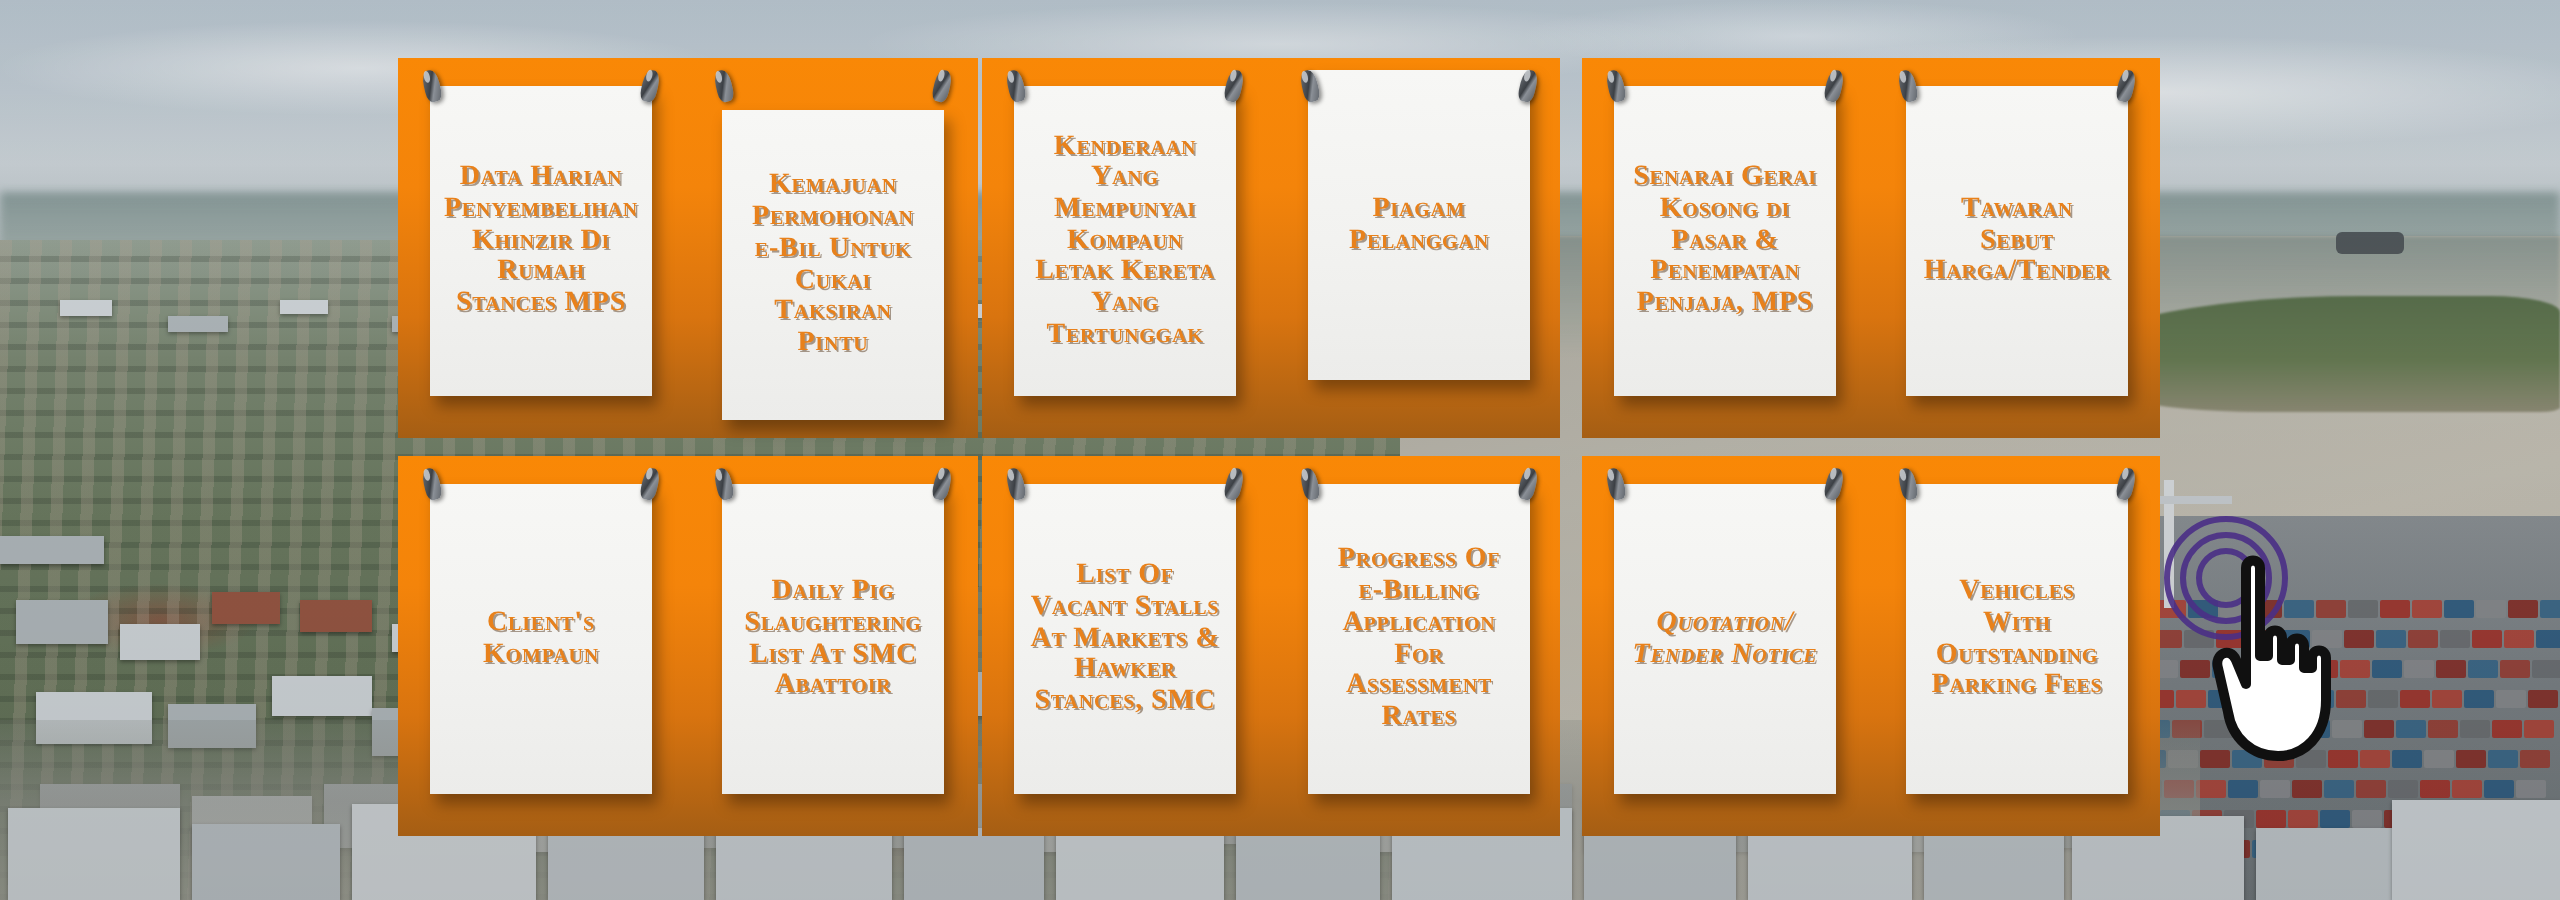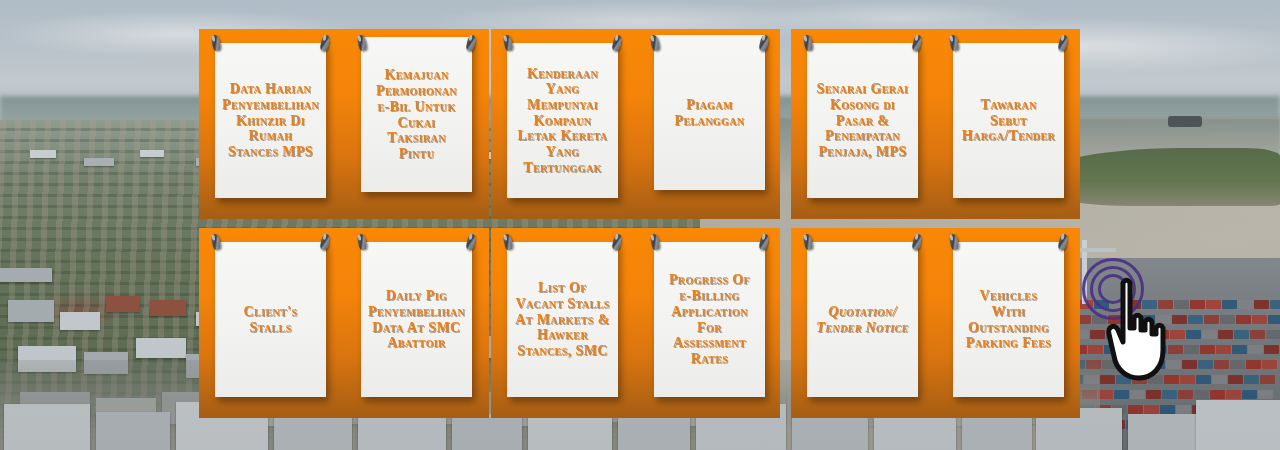--- a/index.html
+++ b/index.html
@@ -360,21 +360,21 @@
       <div class="panel" style="left:199px;top:228px;width:290px;height:190px;"></div>
       <div class="panel" style="left:491px;top:228px;width:289px;height:190px;"></div>
       <div class="panel" style="left:791px;top:228px;width:289px;height:190px;"></div>
     </div>
   <div id="cards">
       <div class="card" style="left:215px;top:43px;width:111px;height:155px;">
         <div class="card-title" style="font-size:14px;">Data Harian Penyembelihan Khinzir Di Rumah Stances MPS</div>
       </div>
       <div class="pin left" style="left:212px;top:35px;"></div>
       <div class="pin right" style="left:321px;top:35px;"></div>
-      <div class="card" style="left:361px;top:37px;width:111px;height:155px;">
+      <div class="card" style="left:361px;top:55px;width:111px;height:155px;">
         <div class="card-title" style="font-size:14px;">Kemajuan Permohonan e-Bil Untuk Cukai Taksiran Pintu</div>
       </div>
       <div class="pin left" style="left:358px;top:35px;"></div>
       <div class="pin right" style="left:467px;top:35px;"></div>
       <div class="card" style="left:507px;top:43px;width:111px;height:155px;">
         <div class="card-title" style="font-size:14px;">Kenderaan Yang Mempunyai Kompaun Letak Kereta Yang Tertunggak</div>
       </div>
       <div class="pin left" style="left:504px;top:35px;"></div>
       <div class="pin right" style="left:613px;top:35px;"></div>
       <div class="card" style="left:654px;top:35px;width:111px;height:155px;">
@@ -386,26 +386,26 @@
         <div class="card-title" style="font-size:14px;">Senarai Gerai Kosong di Pasar &amp; Penempatan Penjaja, MPS</div>
       </div>
       <div class="pin left" style="left:804px;top:35px;"></div>
       <div class="pin right" style="left:913px;top:35px;"></div>
       <div class="card" style="left:953px;top:43px;width:111px;height:155px;">
         <div class="card-title" style="font-size:14px;">Tawaran Sebut Harga/Tender</div>
       </div>
       <div class="pin left" style="left:950px;top:35px;"></div>
       <div class="pin right" style="left:1059px;top:35px;"></div>
       <div class="card" style="left:215px;top:242px;width:111px;height:155px;">
-        <div class="card-title" style="font-size:14px;">Client's Stalls</div>
+        <div class="card-title" style="font-size:14px;">Client's Kompaun</div>
       </div>
       <div class="pin left" style="left:212px;top:234px;"></div>
       <div class="pin right" style="left:321px;top:234px;"></div>
       <div class="card" style="left:361px;top:242px;width:111px;height:155px;">
-        <div class="card-title" style="font-size:14px;">Daily Pig Penyembelihan Data At SMC Abattoir</div>
+        <div class="card-title" style="font-size:14px;">Daily Pig Slaughtering List At SMC Abattoir</div>
       </div>
       <div class="pin left" style="left:358px;top:234px;"></div>
       <div class="pin right" style="left:467px;top:234px;"></div>
       <div class="card" style="left:507px;top:242px;width:111px;height:155px;">
         <div class="card-title" style="font-size:14px;">List Of Vacant Stalls At Markets &amp; Hawker Stances, SMC</div>
       </div>
       <div class="pin left" style="left:504px;top:234px;"></div>
       <div class="pin right" style="left:613px;top:234px;"></div>
       <div class="card" style="left:654px;top:242px;width:111px;height:155px;">
         <div class="card-title" style="font-size:14px;">Progress Of e-Billing Application For Assessment Rates</div>

